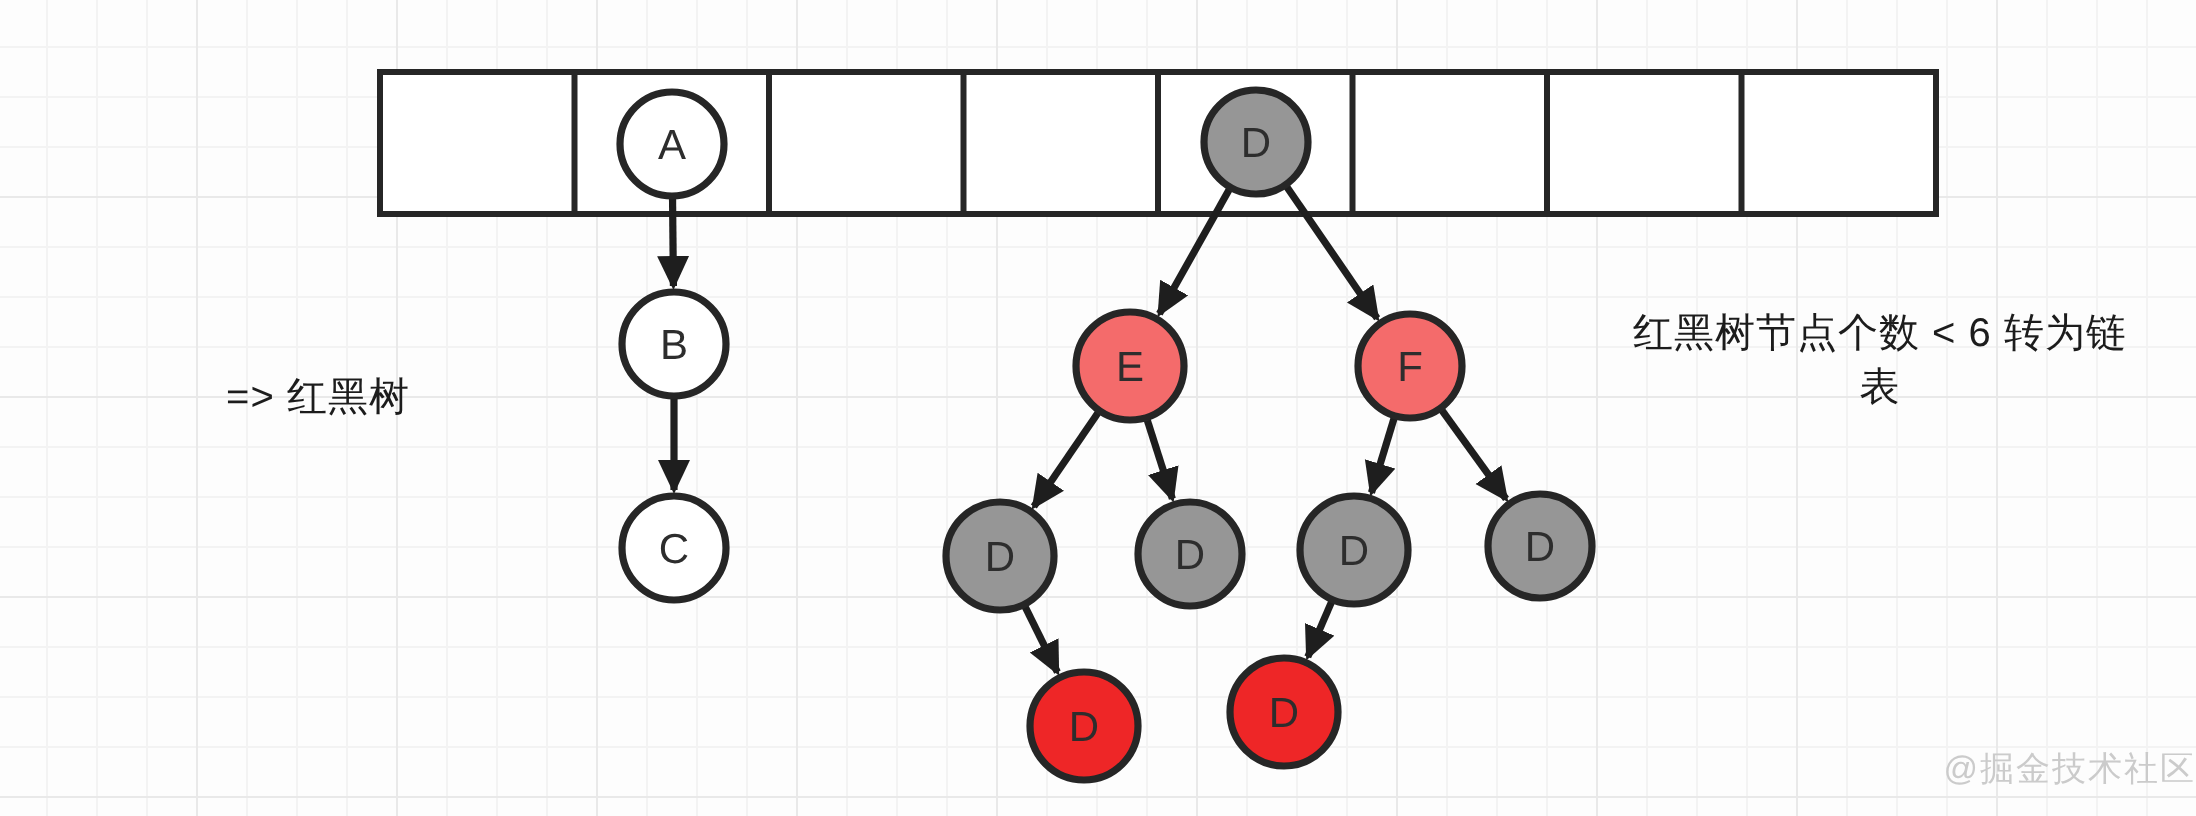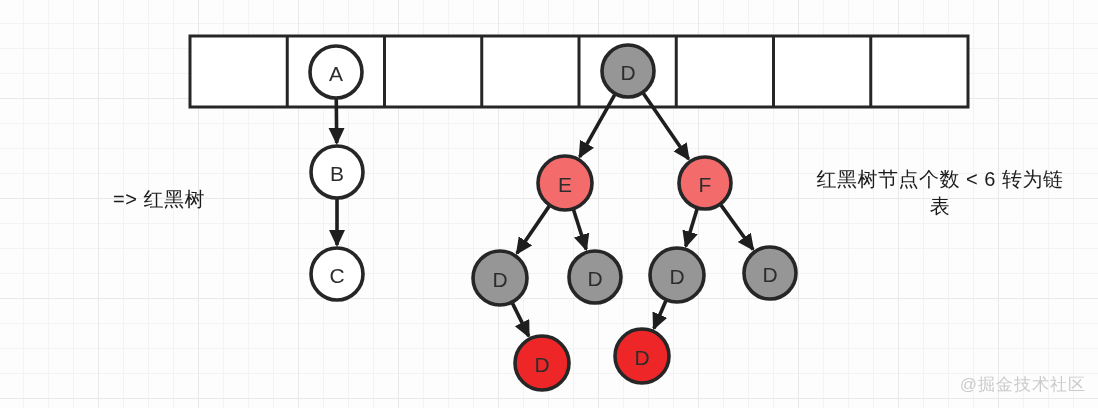--- a/index.html
+++ b/index.html
@@ -25,24 +25,24 @@
   }
   .note {
     position: absolute;
     text-align: center;
     color: #1c1c1c;
     font-size: 20px;
     line-height: 27px;
     letter-spacing: 0.5px;
   }
   .note-left  { left: 4px;  top: 186px; width: 310px; }
-  .note-right { left: 790px; top: 166px; width: 300px; }
+  .note-right { left: 790px; top: 154px; width: 300px; }
   .watermark {
     position: absolute;
-    right: 12px;
+    right: 0;
     bottom: 12px;
     color: #cbcbcb;
     font-size: 17px;
     letter-spacing: 1px;
   }
 </style>
 </head>
 <body>
 
 <div class="canvas">

